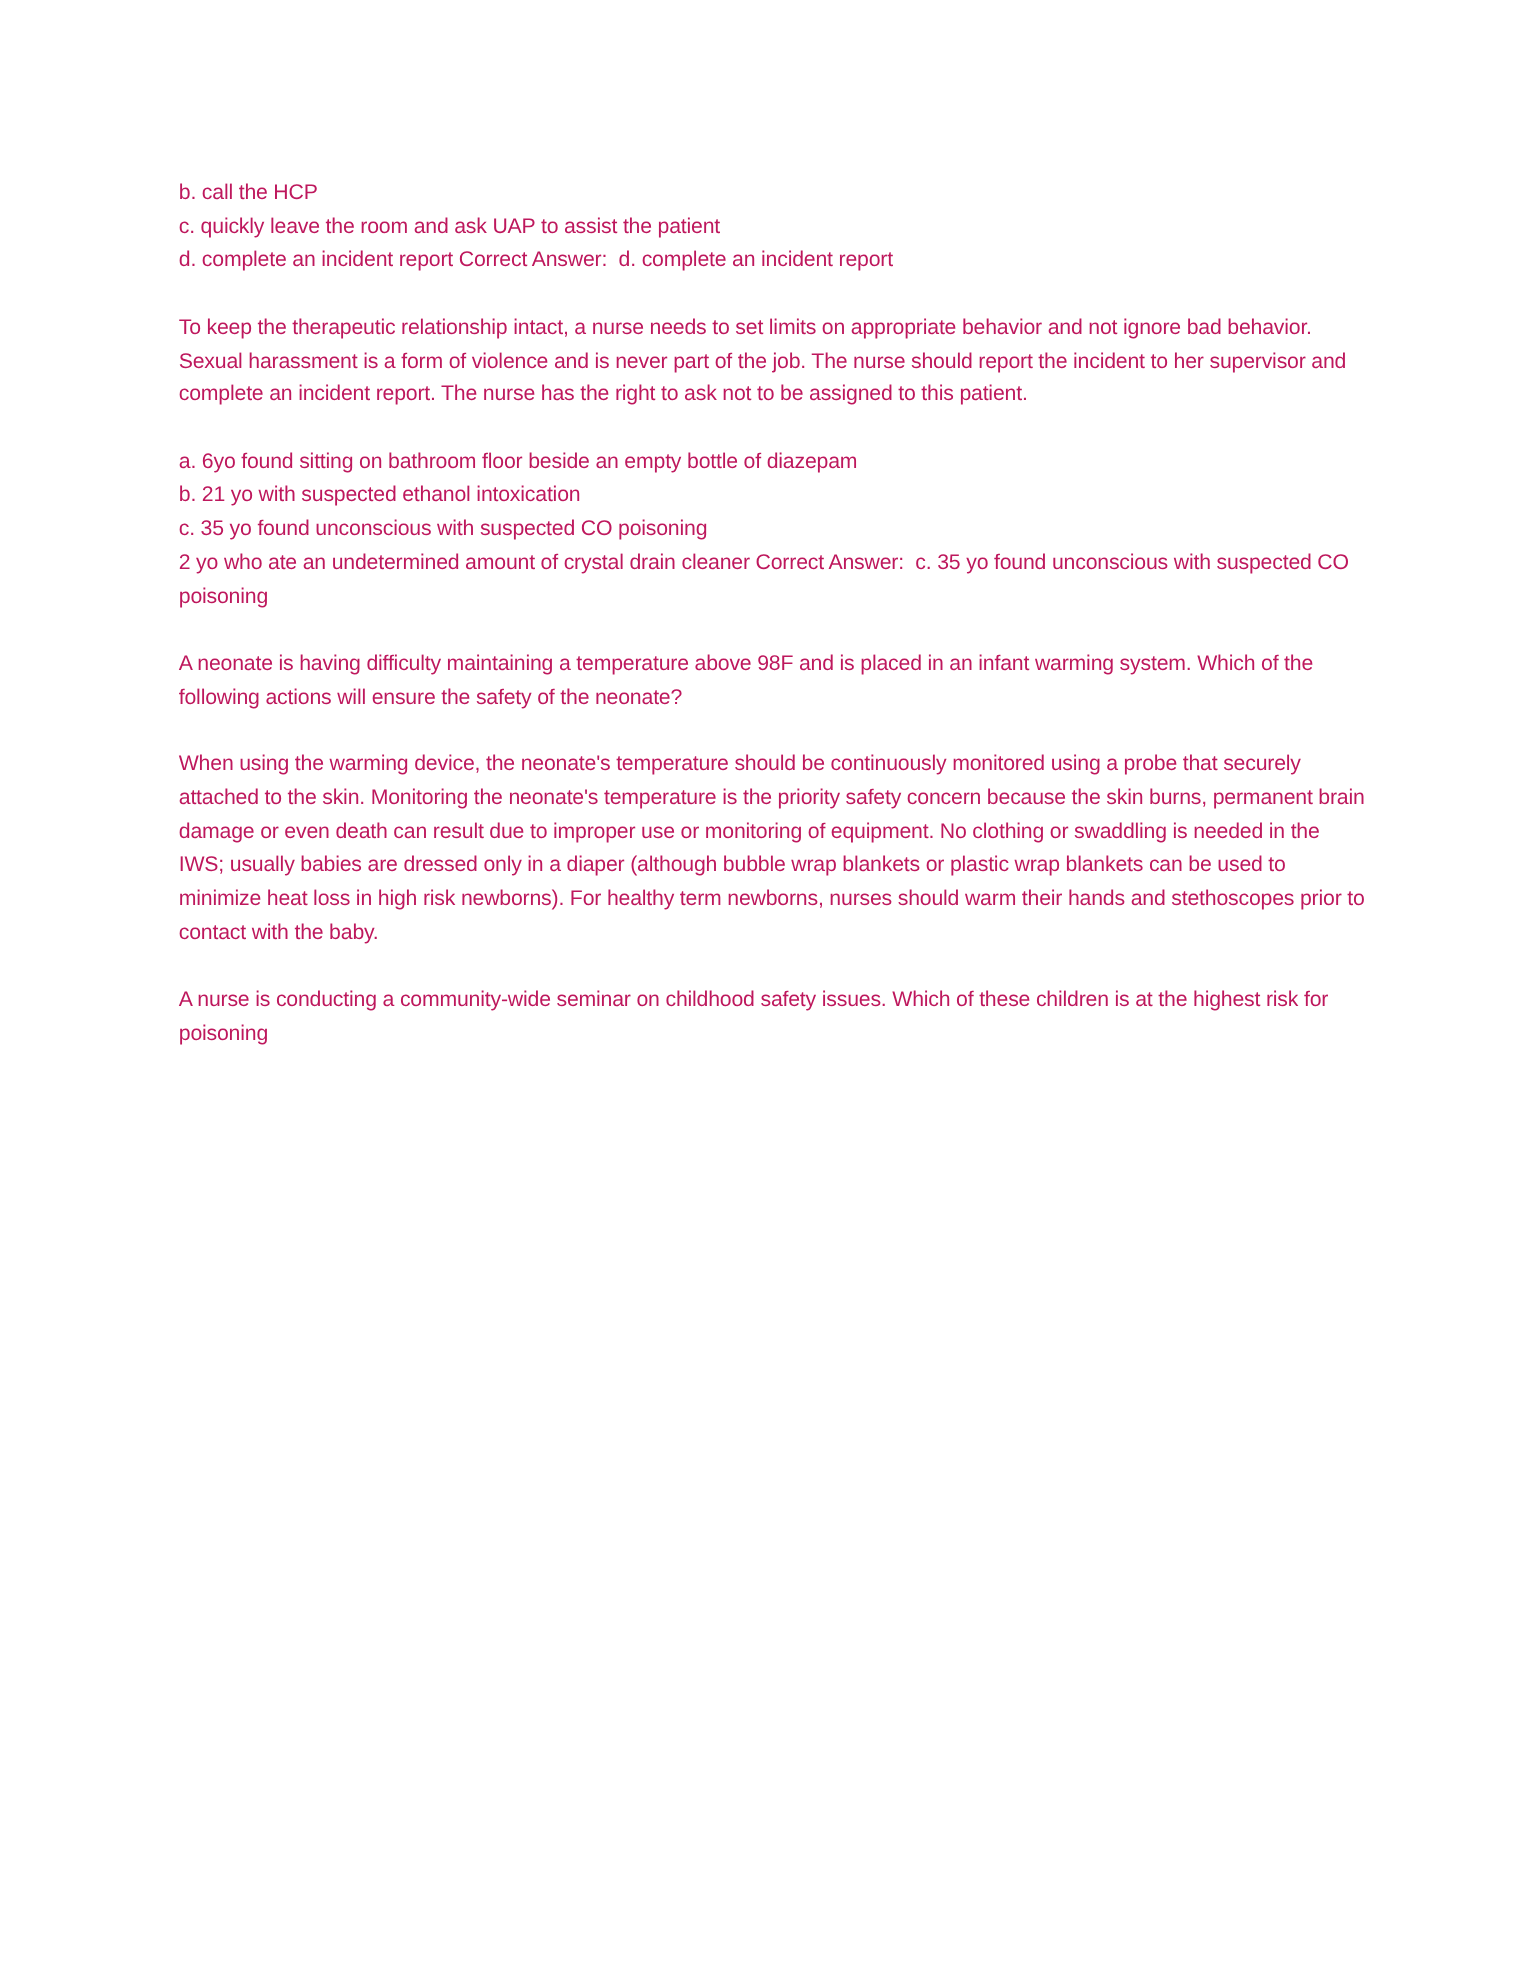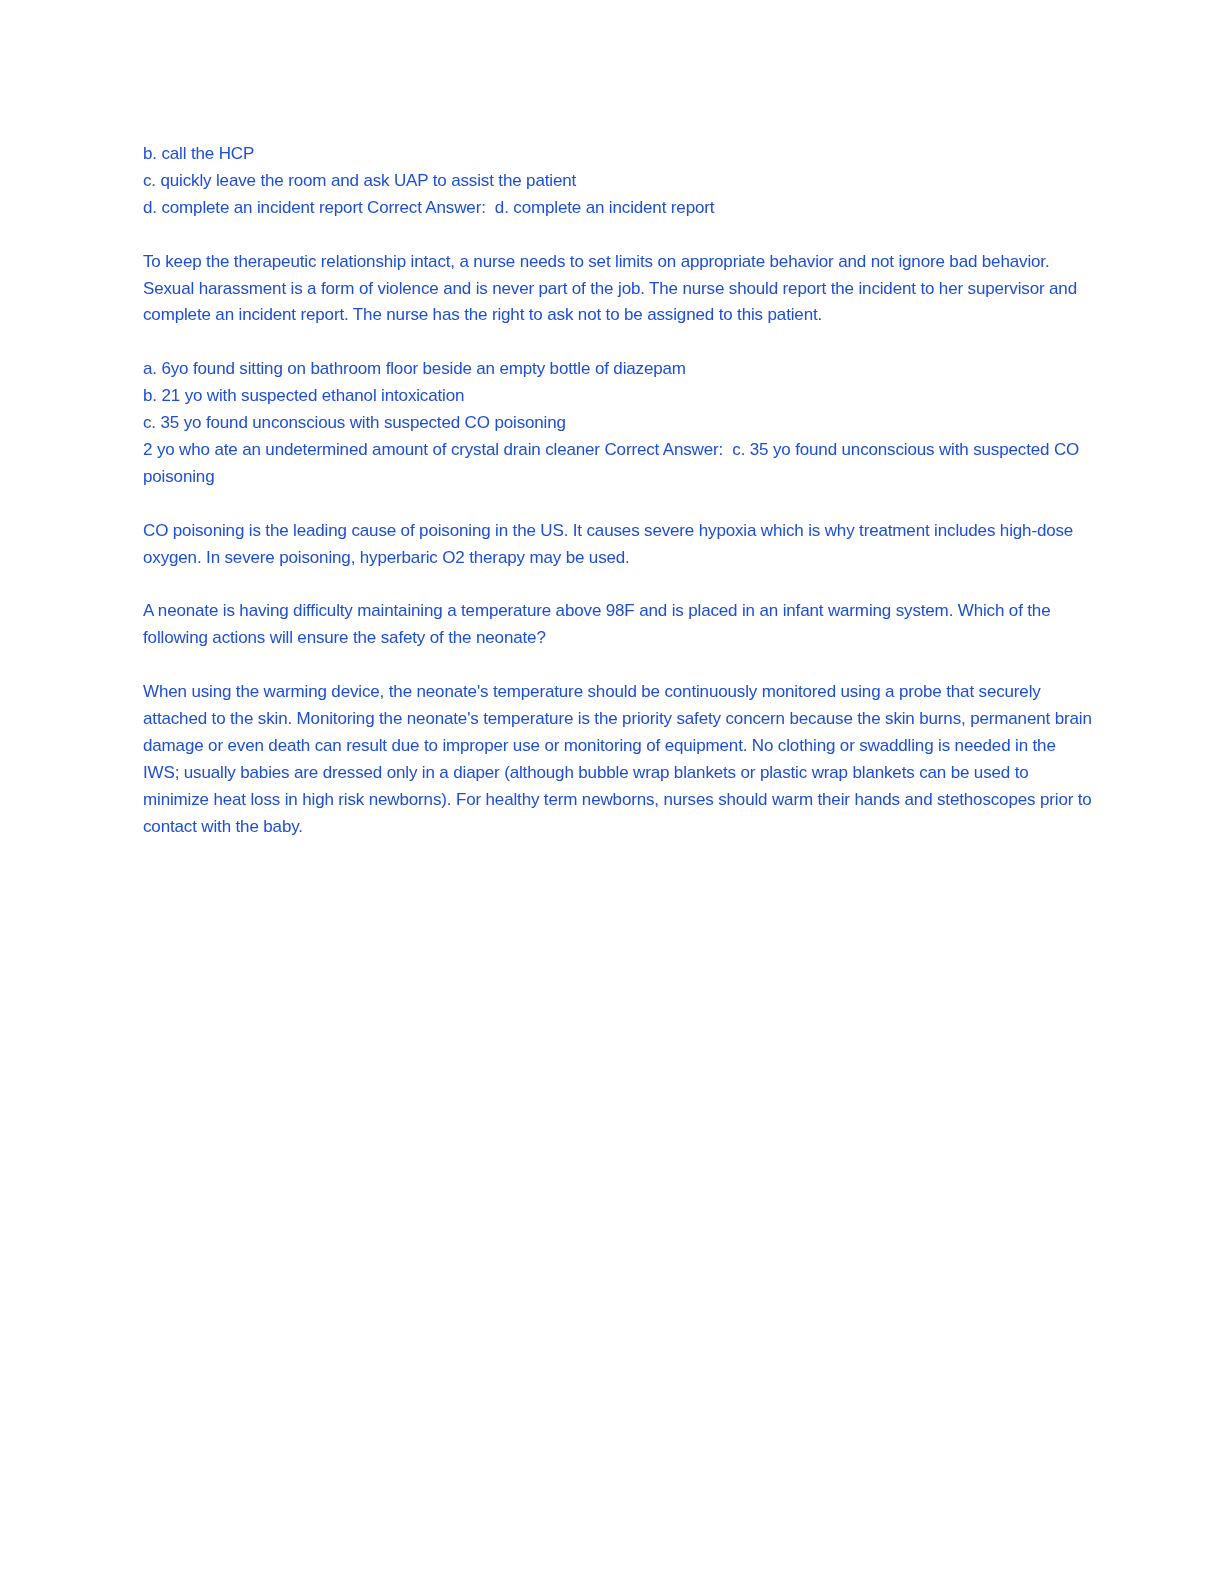--- a/index.html
+++ b/index.html
@@ -10,21 +10,21 @@
     height: 1584px;
     background: #ffffff;
     overflow: hidden;
     font-family: "Liberation Sans", "DejaVu Sans", sans-serif;
   }
   .doc-body {
     position: absolute;
     left: 143px;
     top: 141px;
     width: 951px;
-    color: #1d4ed8;
+    color: #be185d;
     font-size: 17px;
     line-height: 26.9px;
     letter-spacing: -0.15px;
   }
   .block {
     white-space: pre-wrap;
     margin: 0 0 26.9px 0;
   }
   .block:last-child { margin-bottom: 0; }
 </style>
@@ -34,17 +34,17 @@
 <div class="page">
   <div class="doc-body">
     <p class="block">b. call the HCP
 c. quickly leave the room and ask UAP to assist the patient
 d. complete an incident report Correct Answer:  d. complete an incident report</p>
     <p class="block">To keep the therapeutic relationship intact, a nurse needs to set limits on appropriate behavior and not ignore bad behavior. Sexual harassment is a form of violence and is never part of the job. The nurse should report the incident to her supervisor and complete an incident report. The nurse has the right to ask not to be assigned to this patient.</p>
     <p class="block">a. 6yo found sitting on bathroom floor beside an empty bottle of diazepam
 b. 21 yo with suspected ethanol intoxication
 c. 35 yo found unconscious with suspected CO poisoning
 2 yo who ate an undetermined amount of crystal drain cleaner Correct Answer:  c. 35 yo found unconscious with suspected CO poisoning</p>
-    <p class="block">CO poisoning is the leading cause of poisoning in the US. It causes severe hypoxia which is why treatment includes high-dose oxygen. In severe poisoning, hyperbaric O2 therapy may be used.</p>
     <p class="block">A neonate is having difficulty maintaining a temperature above 98F and is placed in an infant warming system. Which of the following actions will ensure the safety of the neonate?</p>
     <p class="block">When using the warming device, the neonate's temperature should be continuously monitored using a probe that securely attached to the skin. Monitoring the neonate's temperature is the priority safety concern because the skin burns, permanent brain damage or even death can result due to improper use or monitoring of equipment. No clothing or swaddling is needed in the IWS; usually babies are dressed only in a diaper (although bubble wrap blankets or plastic wrap blankets can be used to minimize heat loss in high risk newborns). For healthy term newborns, nurses should warm their hands and stethoscopes prior to contact with the baby.</p>
+    <p class="block">A nurse is conducting a community-wide seminar on childhood safety issues. Which of these children is at the highest risk for poisoning</p>
   </div>
 </div>
 
 </body></html>

